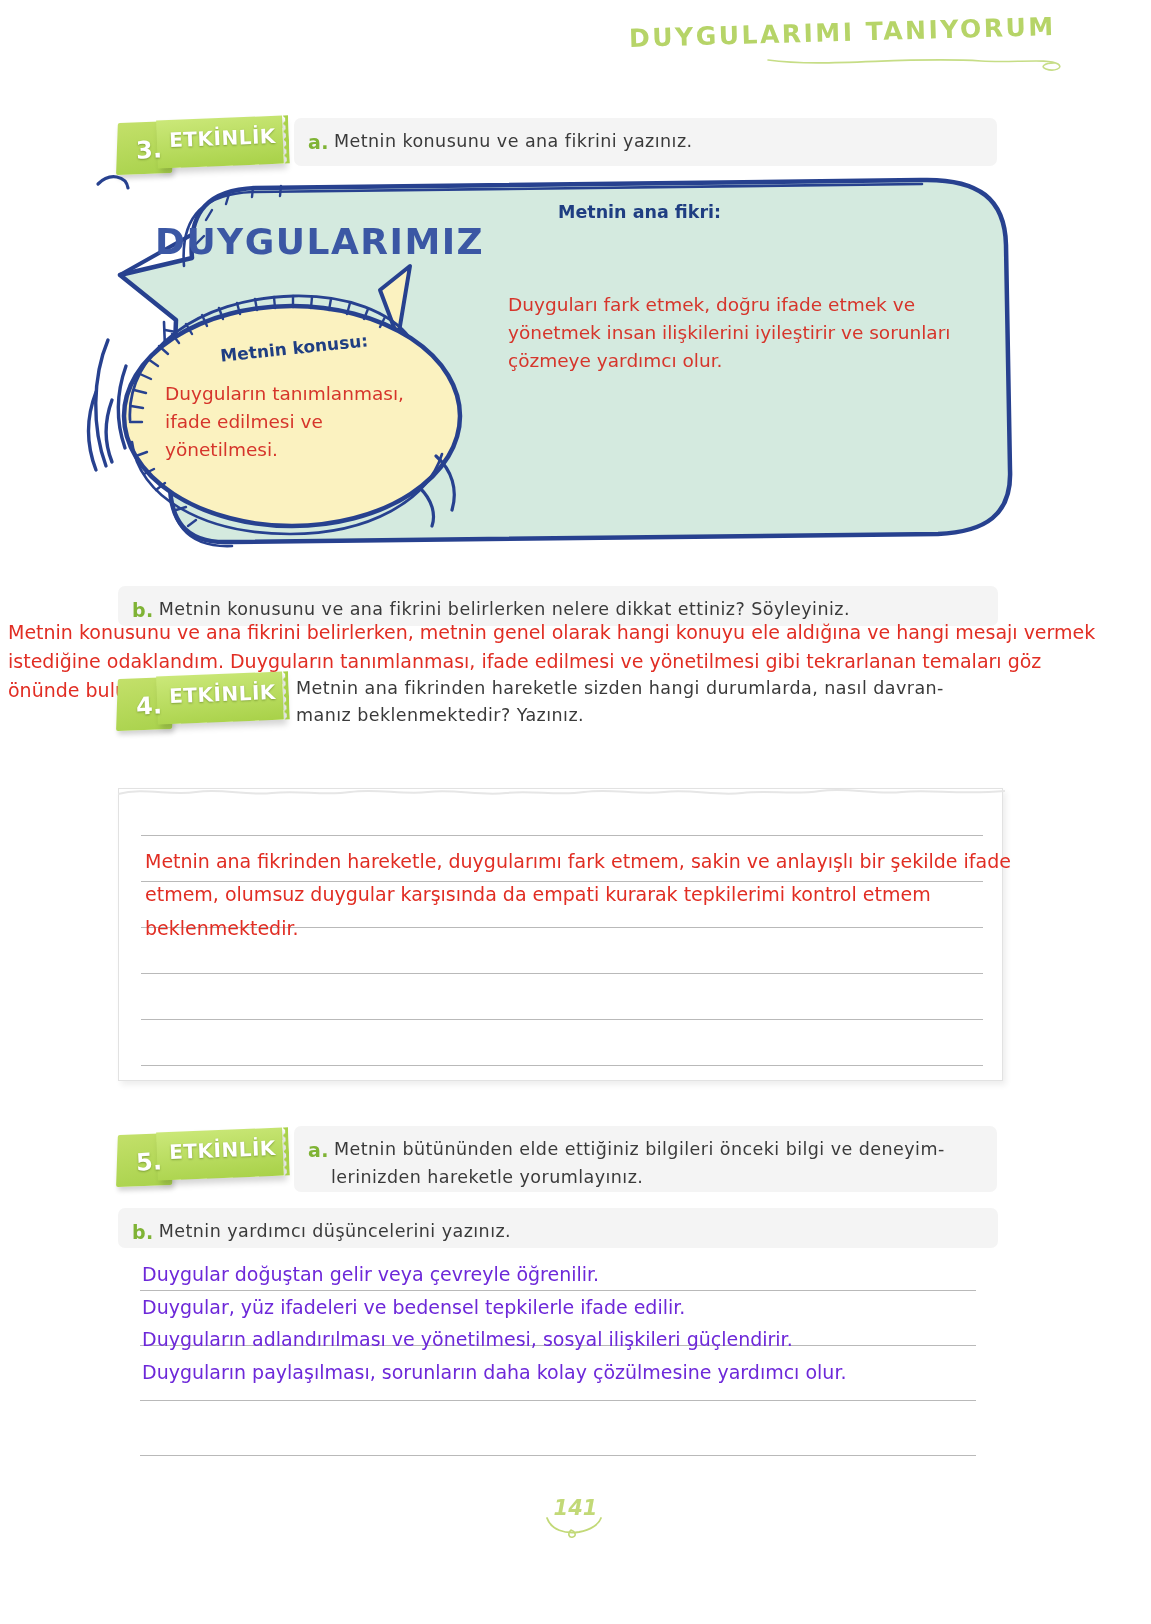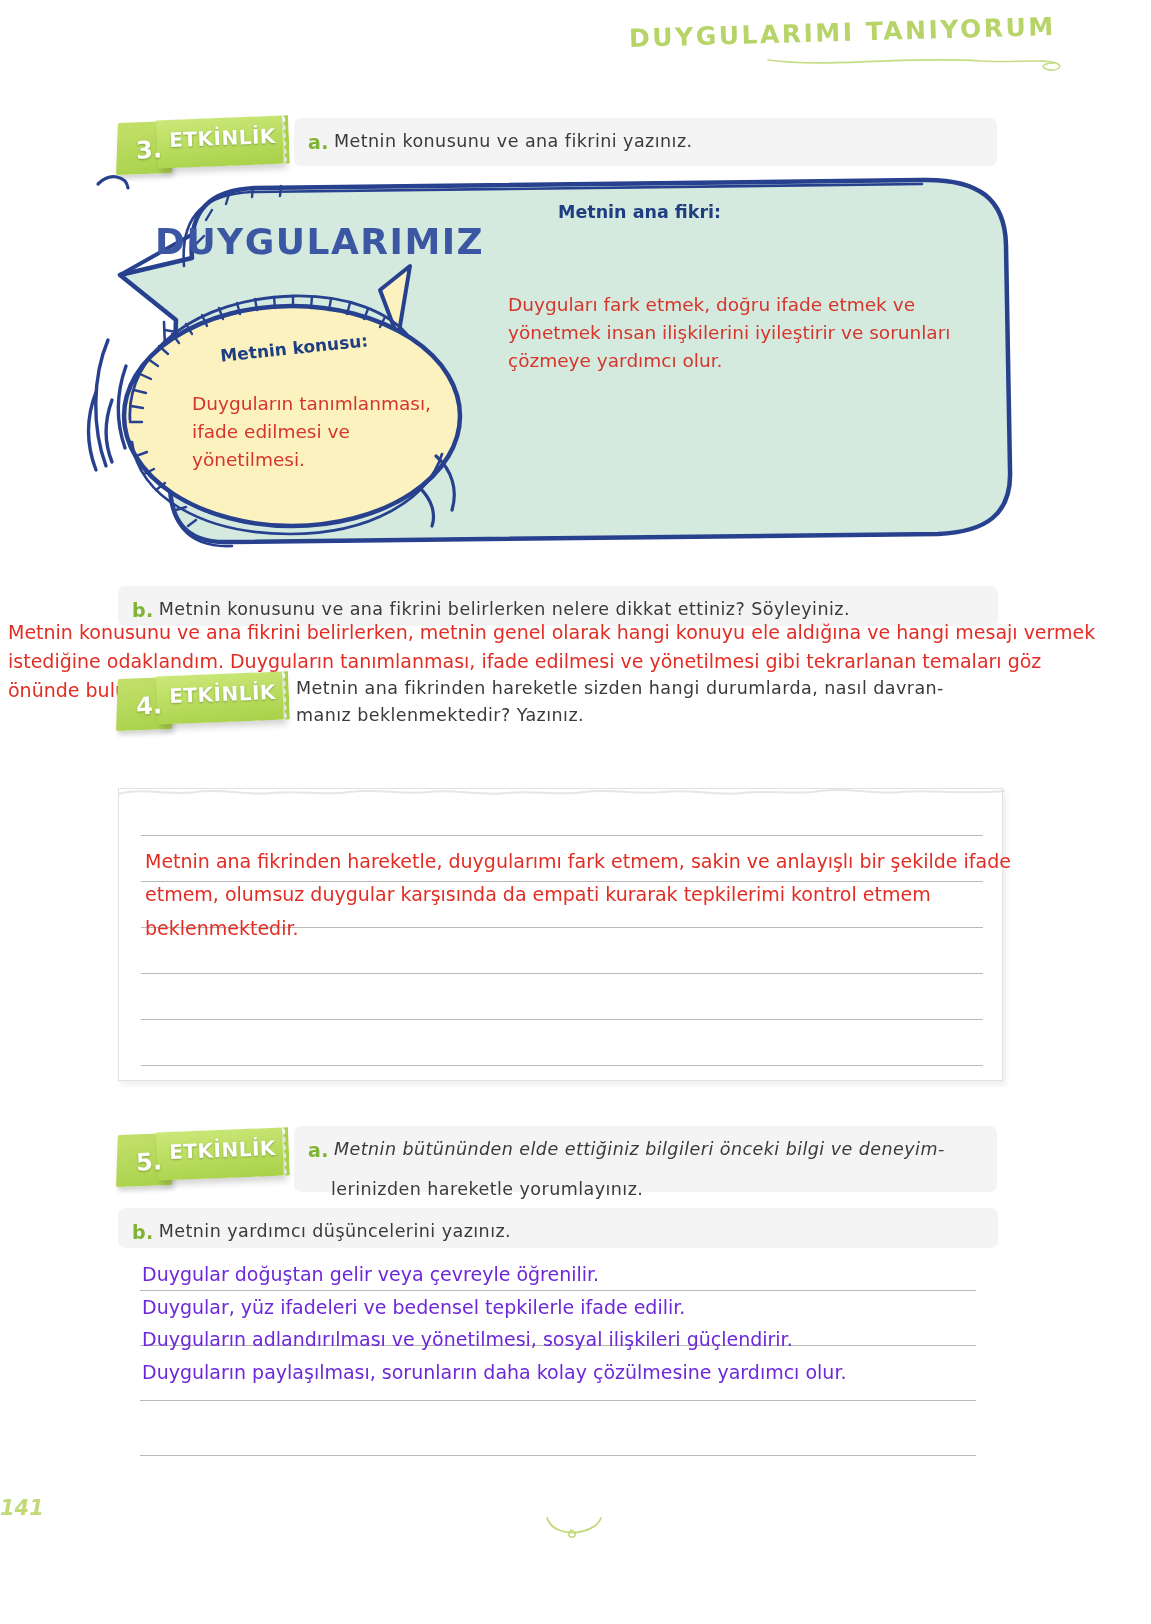--- a/index.html
+++ b/index.html
@@ -77,21 +77,21 @@
     font-size:17.5px;
     letter-spacing:.45px;
     line-height:1.45;
     padding:11px 16px 11px 14px;
     box-sizing:border-box;
   }
   .prompt .mk{
     color:#7fb335; font-weight:700; font-size:19px; margin-right:5px;
   }
   .prompt .tx{vertical-align:top;}
-  .hang{display:inline-block; text-indent:0;font-style:italic;}
+  .hang{display:inline-block; text-indent:0;}
 
   
   .art{position:absolute; left:80px; top:170px; width:990px; height:400px;}
   .art svg{position:absolute; left:0; top:0; overflow:visible;}
 
   .bigtitle{
     position:absolute; left:75px; top:34px;
     font-family:"DejaVu Sans", sans-serif;
     font-size:36px; font-weight:700; letter-spacing:1.5px;
     color:#3b57a4;
@@ -107,21 +107,21 @@
   .lbl-konu{left:140px; top:168px; font-size:17px; transform:rotate(-6deg);}
   .lbl-ana {left:478px; top:32px; font-size:17.5px;}
 
   .ans{
     position:absolute;
     color:#d6352b;
     font-family:"DejaVu Sans", sans-serif;
     font-size:18.5px;
     line-height:1.5;
   }
-  .ans-konu{left:85px; top:220px; width:250px;margin-left:27px;}
+  .ans-konu{left:85px; top:210px; width:250px;}
   .ans-ana {left:428px; top:121px; width:470px;}
 
   
   .redpara{
     position:absolute; left:8px; top:618px; width:1105px;
     color:#e12d23;
     font-family:"DejaVu Sans", sans-serif;
     font-size:19px;
     line-height:1.52;
   }
@@ -150,21 +150,21 @@
   .listtxt{
     position:absolute; left:142px; top:1258px; width:880px;
     color:#6d28d9;
     font-family:"DejaVu Sans", sans-serif;
     font-size:19px; line-height:1.72;
   }
 
   
   .pgno{
     position:absolute; left:0; right:0; top:1496px;
-    text-align:left;
+    text-align:center;
     font-family:"DejaVu Sans", sans-serif;
     font-size:21px; font-weight:700; font-style:italic;
     color:#c2d977;
   }
   .pgswoosh{position:absolute; left:0; right:0; top:1516px; text-align:center;}
 </style>
 </head>
 <body>
 
 <div class="page">
@@ -326,21 +326,21 @@
 
   <div class="badge" style="left:113px; top:1128px;">
     <div class="tab"></div>
     <div class="body"></div>
     <div class="num">5.</div>
     <div class="lbl">ETKİNLİK</div>
   </div>
 
   <div class="prompt" style="left:294px; top:1126px; width:703px; height:66px;">
     <span class="mk">a.</span><span class="tx hang">Metnin bütününden elde ettiğiniz bilgileri önceki bilgi ve deneyim-</span>
-    <div style="padding-left:23px;margin-top:12px;">lerinizden hareketle yorumlayınız.</div>
+    <div style="padding-left:23px;">lerinizden hareketle yorumlayınız.</div>
   </div>
 
   <div class="prompt" style="left:118px; top:1208px; width:880px; height:40px;">
     <span class="mk">b.</span><span class="tx">Metnin yardımcı düşüncelerini yazınız.</span>
   </div>
 
   <div class="lines2">
     <div class="rule2" style="top:0px;"></div>
     <div class="rule2" style="top:55px;"></div>
     <div class="rule2" style="top:110px;"></div>

